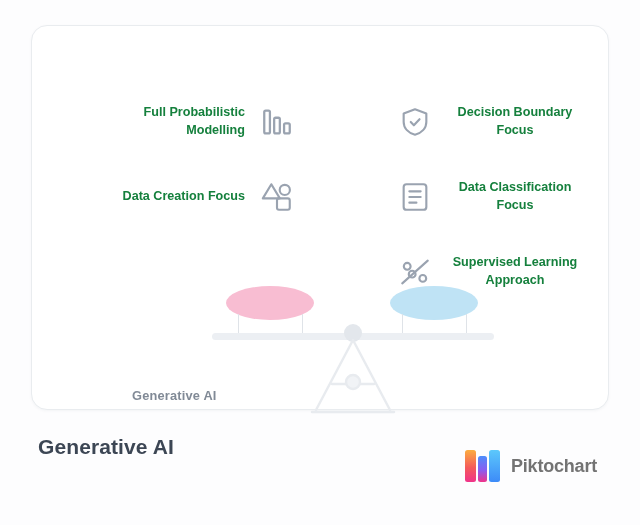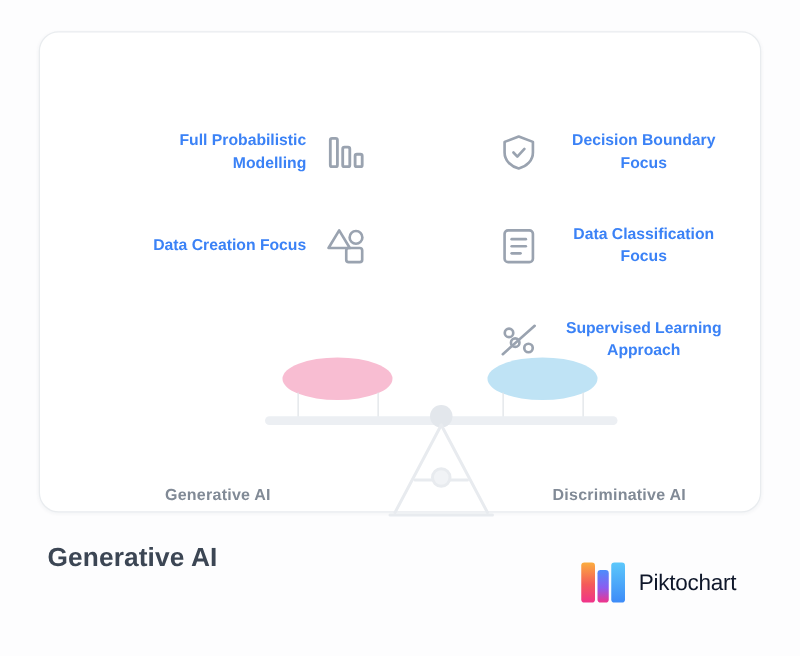--- a/index.html
+++ b/index.html
@@ -27,21 +27,21 @@
   .col-left  { left: 50px;  }
   .col-right { left: 363px; }
 
   .feature { display: flex; align-items: center; height: 68px; margin-bottom: 7px; }
   .col-left .feature  { flex-direction: row; justify-content: flex-end; }
   .col-right .feature { flex-direction: row; justify-content: flex-start; }
 
   .feature-text {
     font-size: 12.6px;
     line-height: 1.42;
-    color: #3b82f6;
+    color: #15803d;
     font-weight: 600;
     max-width: 148px;
   }
   .col-left .feature-text  { text-align: right; padding-right: 12px; }
   .col-right .feature-text { text-align: center;  padding-left: 12px; }
 
   .ficon {
     width: 40px; height: 40px;
     flex: 0 0 40px;
     display: flex; align-items: center; justify-content: center;
@@ -95,21 +95,21 @@
     font-size: 21px; font-weight: 700; color: #3c4654;
     line-height: 1.44; letter-spacing: .1px;
   }
   .title .l2 { display: block; }
 
   
   .logo { position: absolute; left: 463px; top: 448px; display: flex; align-items: center; }
   .logo-mark { width: 40px; height: 36px; }
   .logo-text {
     margin-left: 8px;
-    font-size: 18px; font-weight: 400; color: #0f172a; letter-spacing: -.2px;
+    font-size: 18px; font-weight: 700; color: #737373; letter-spacing: -.2px;
   }
 </style>
 </head>
 <body>
 
 <div id="root">
 
   <div class="card">
 
     <div class="col col-left">
@@ -191,21 +191,20 @@
           <path d="M51 2 L14 72"></path>
           <path d="M51 2 L88 72"></path>
           <path d="M10 74 L92 74"></path>
           <path d="M30 46 L72 46"></path>
           <circle cx="51" cy="44" r="7" fill="#f1f3f6" stroke="#e8ebef"></circle>
         </svg>
       </div>
     </div>
 
     <div class="side-label side-left">Generative AI</div>
-    <div class="side-label side-right">Discriminative AI</div>
 
   </div>
 
   <div class="title">
     <span class="l1">Generative AI</span>
   </div>
 
   <div class="logo">
     <svg class="logo-mark" viewBox="0 0 40 36">
       <defs>

